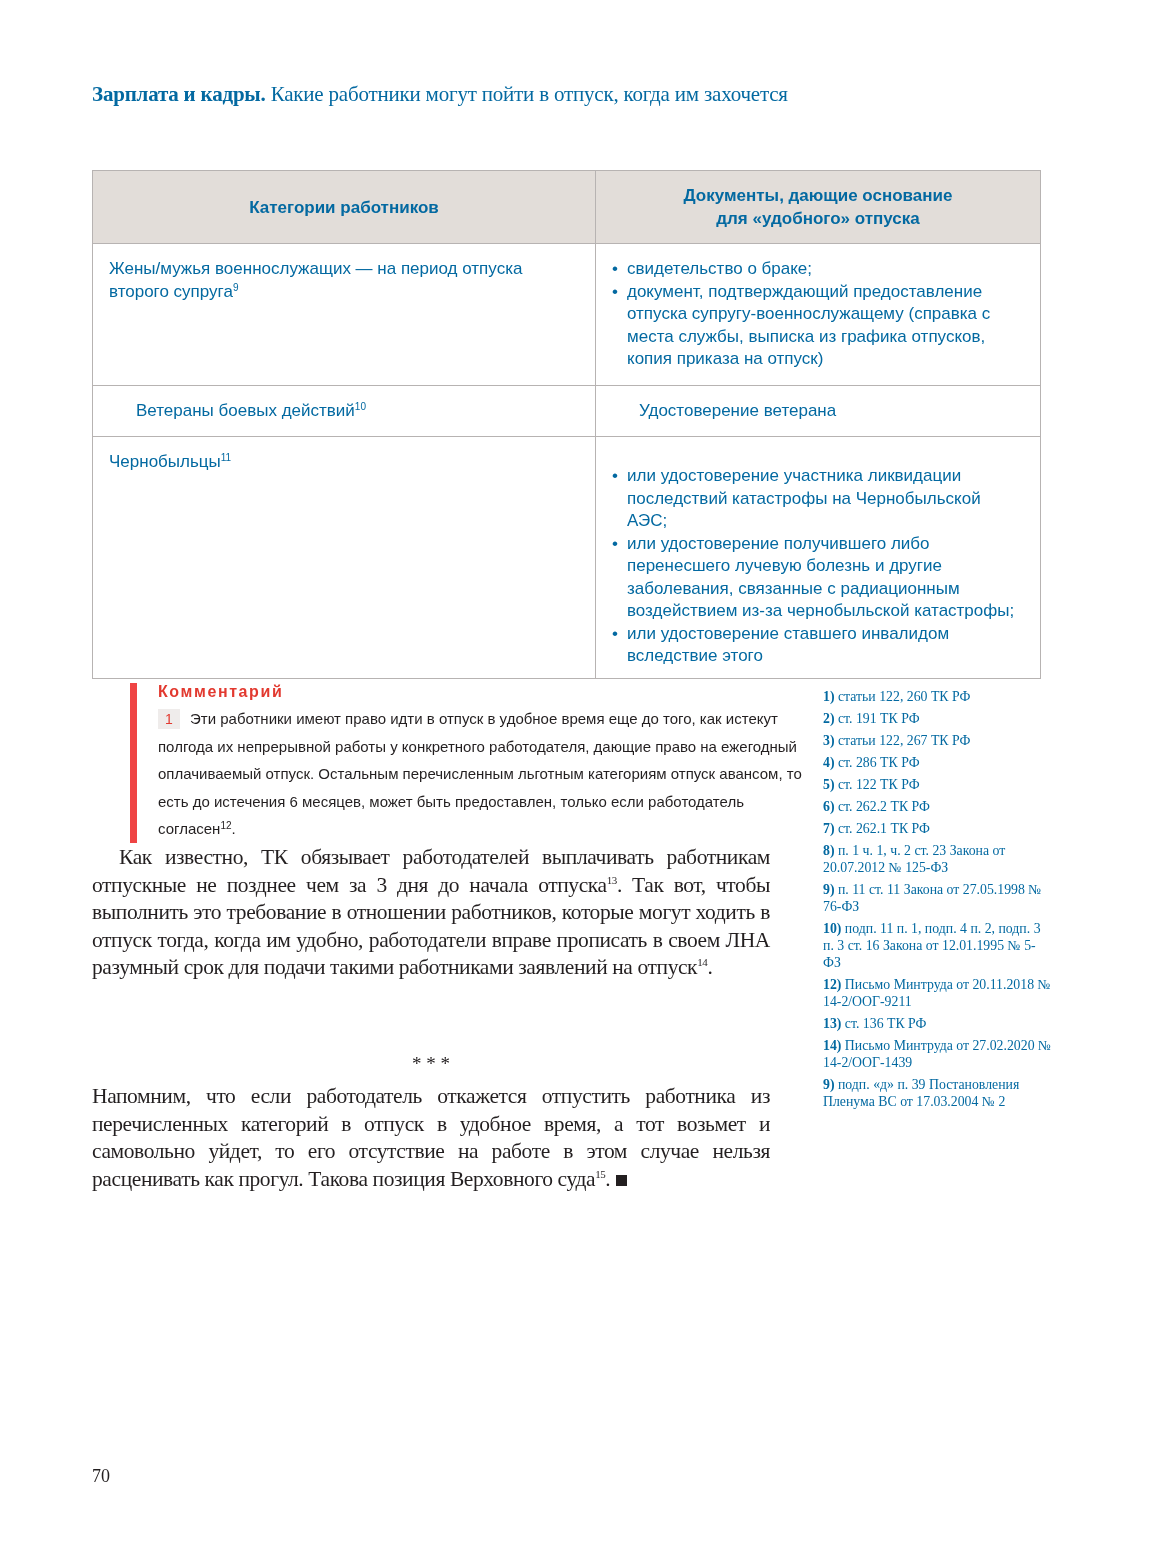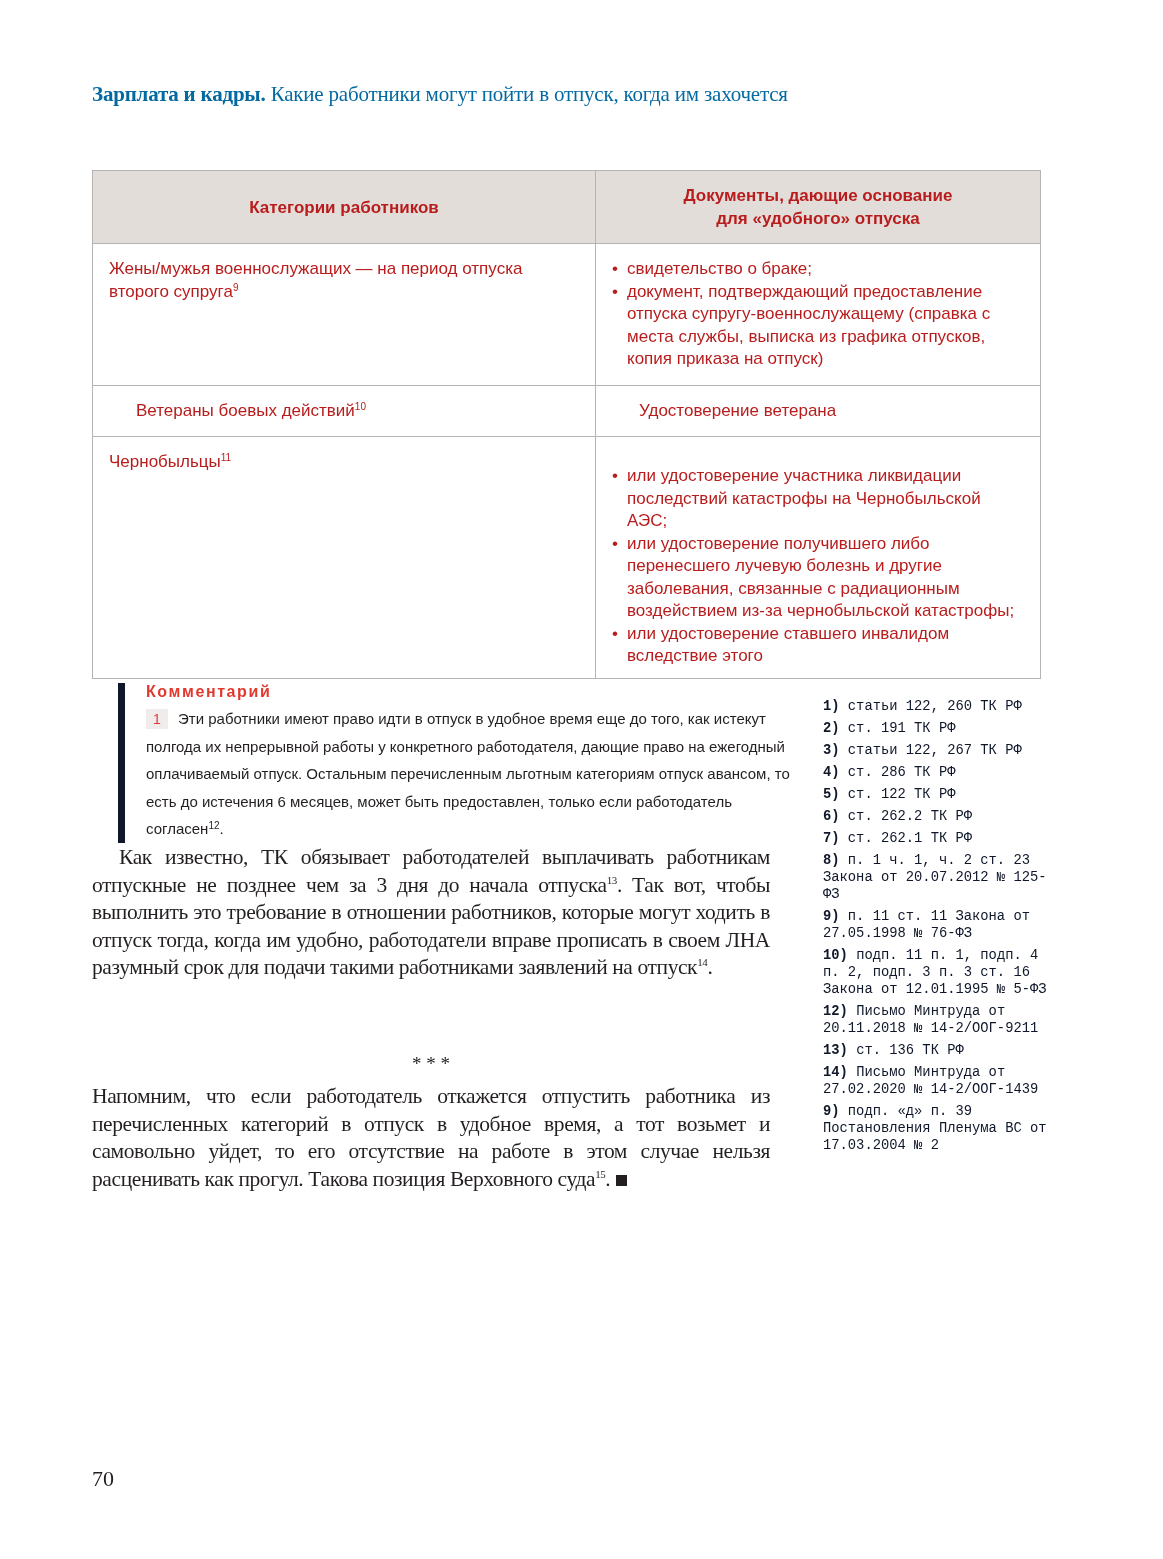--- a/index.html
+++ b/index.html
@@ -7,65 +7,65 @@
 
   .running-head {
     position: absolute; left: 92px; top: 82px;
     font-family: "Liberation Serif", serif; font-size: 21px; color: #0369a1; letter-spacing: -0.2px;
   }
   .running-head .section { font-weight: bold; }
 
   table.cat-table {
     position: absolute; left: 92px; top: 170px; width: 949px;
     border-collapse: collapse;
-    font-family: "Liberation Sans", sans-serif; font-size: 17px; color: #b91c1c;
+    font-family: "Liberation Sans", sans-serif; font-size: 17px; color: #0369a1;
   }
   .cat-table th, .cat-table td { border: 1px solid #b7b3b2; vertical-align: top; }
   .cat-table th {
     background: #e2ddd9; font-weight: bold; text-align: center; height: 72px;
     vertical-align: middle; font-size: 17px; line-height: 23px; padding: 0 20px;
   }
   .cat-table td { padding: 14px 16px 10px 16px; line-height: 22.5px; }
   .cat-table td.c1 { width: 443px; }
   .cat-table ul { margin: 0; padding: 0; list-style: none; }
   .cat-table li { position: relative; padding-left: 15px; }
   .cat-table li::before { content: "•"; position: absolute; left: 0; top: 0; }
   .cat-table sup { font-size: 10px; vertical-align: 6px; line-height: 0; }
   .row1 td { height: 117px; }
   .row2 td { height: 26px; padding-left: 43px; }
   .row3 td { height: 184px; }
 
   .comment {
-    position: absolute; left: 118px; top: 683px; width: 660px;
-    border-left: 7px solid #0f172a; padding-left: 21px;
+    position: absolute; left: 130px; top: 683px; width: 660px;
+    border-left: 7px solid #ef4444; padding-left: 21px;
     font-family: "Liberation Sans", sans-serif; font-size: 15px; line-height: 27.5px; color: #231f20;
   }
   .comment-title { color: #e2392f; font-weight: bold; font-size: 16px; letter-spacing: 1.6px; line-height: 18px; margin-bottom: 4px; }
   .comment-num { display: inline-block; background: #efeceb; color: #e2392f; width: 22px; text-align: center; margin-right: 10px; line-height: 20px; font-size: 14px; }
   .comment sup { font-size: 10px; vertical-align: 5px; line-height: 0; }
 
   .body-text {
     position: absolute; left: 92px; width: 678px;
     font-family: "Liberation Serif", serif; font-size: 21.5px; line-height: 27.5px; color: #231f20;
     text-align: justify; letter-spacing: -0.4px;
   }
   .body-text sup { font-size: 11px; vertical-align: 8px; line-height: 0; }
   .p1 { top: 844px; text-indent: 27px; }
   .stars { position: absolute; left: 92px; width: 678px; top: 1053px; text-align: center; font-family: "Liberation Serif", serif; font-size: 19px; }
   .p2 { top: 1083px; }
   .end-mark { display: inline-block; width: 11px; height: 11px; background: #231f20; margin-left: 6px; vertical-align: 0; }
 
   .footnotes {
     position: absolute; left: 823px; top: 688px; width: 230px;
-    font-family: Liberation Mono, monospace; font-size: 13.8px; line-height: 17px; color: #0f172a; margin-top: 10px;
+    font-family: Liberation Serif, serif; font-size: 13.8px; line-height: 17px; color: #0369a1;
   }
   .fn { margin-bottom: 5px; }
   .fn b { font-weight: bold; }
 
-  .page-number { position: absolute; left: 92px; top: 1466px; font-family: "Liberation Serif", serif; font-size: 22px; }
+  .page-number { position: absolute; left: 92px; top: 1466px; font-family: "Liberation Serif", serif; font-size: 18px; }
 </style>
 </head>
 <body>
 
 <div class="running-head">
   <span class="section">Зарплата и кадры.</span>
   <span>Какие работники могут пойти в отпуск, когда им захочется</span>
 </div>
 
 <table class="cat-table">

